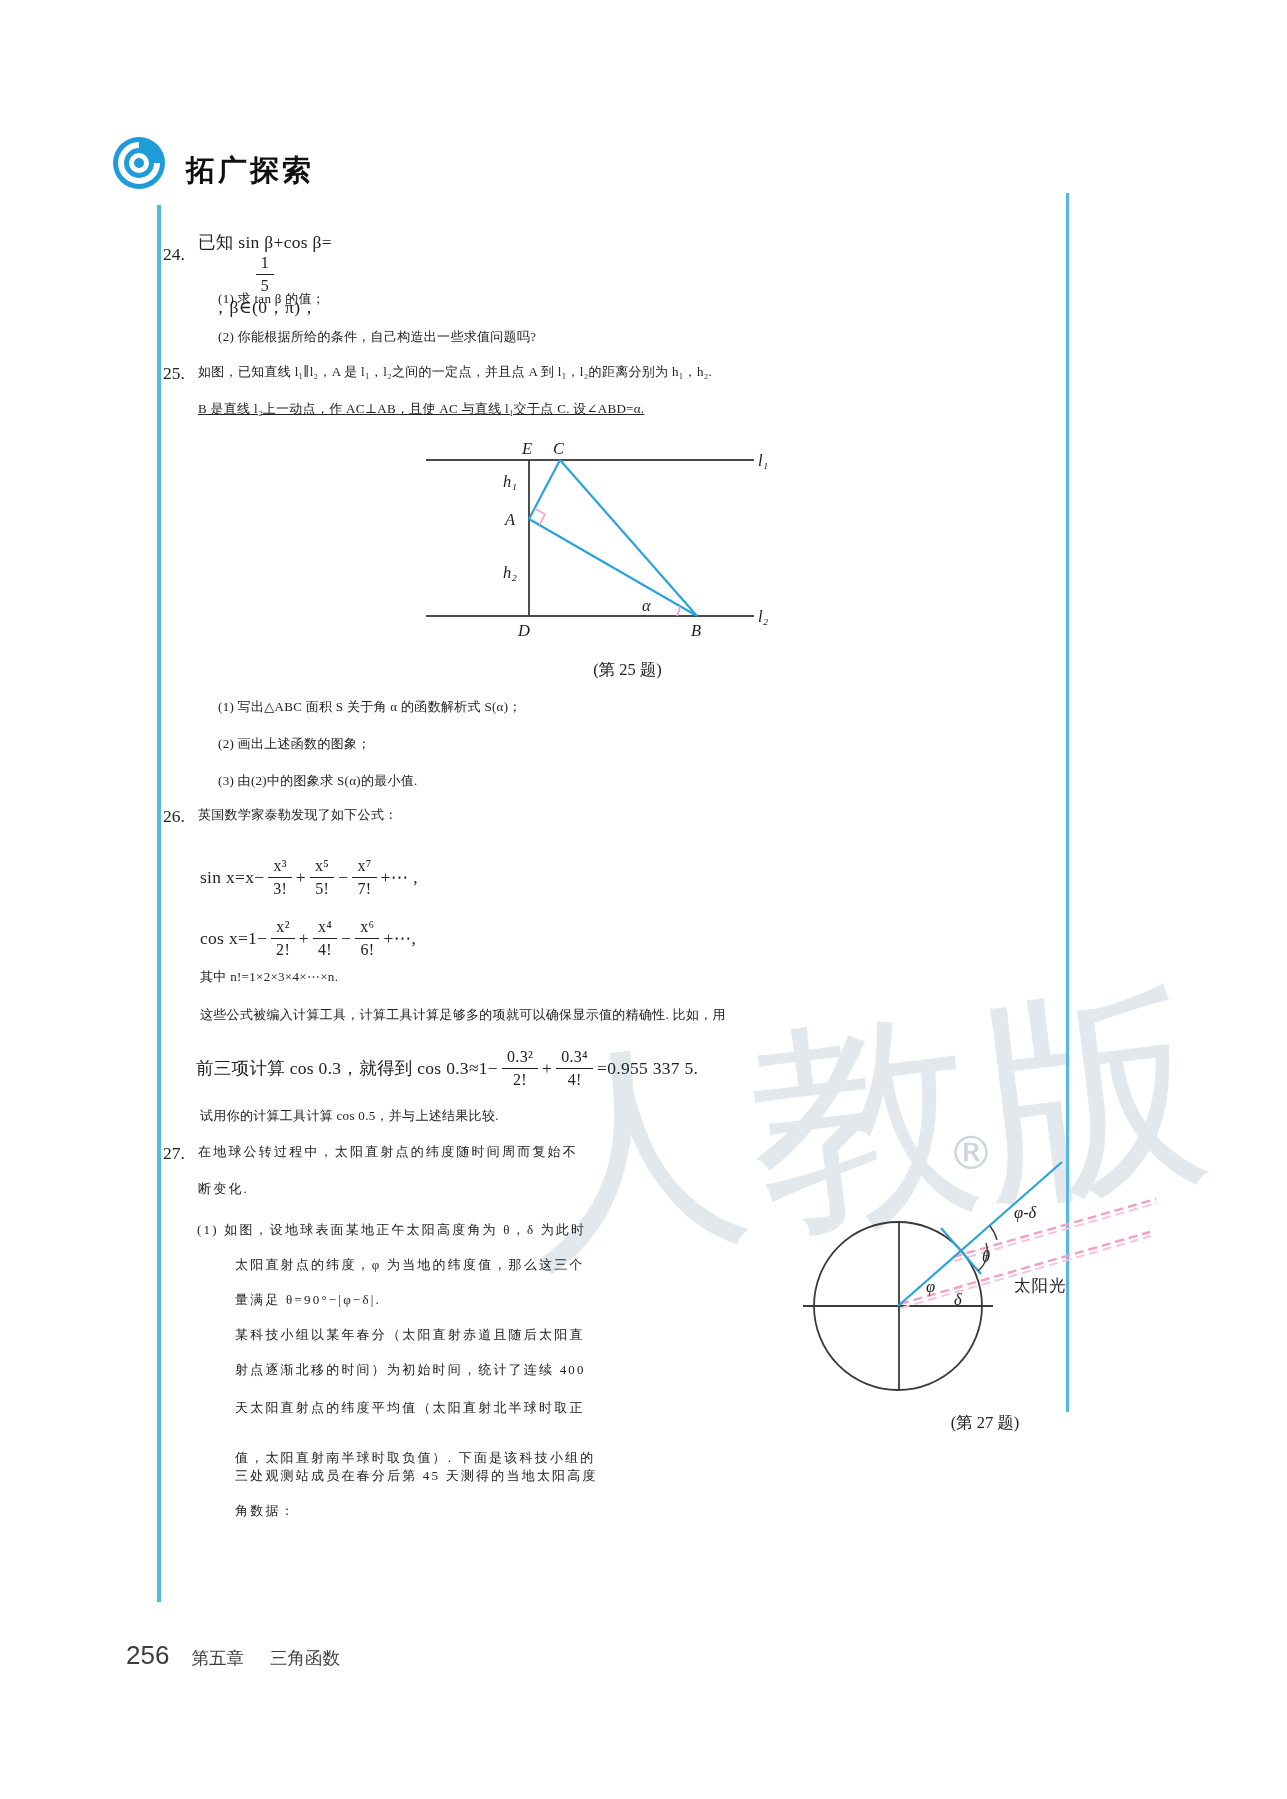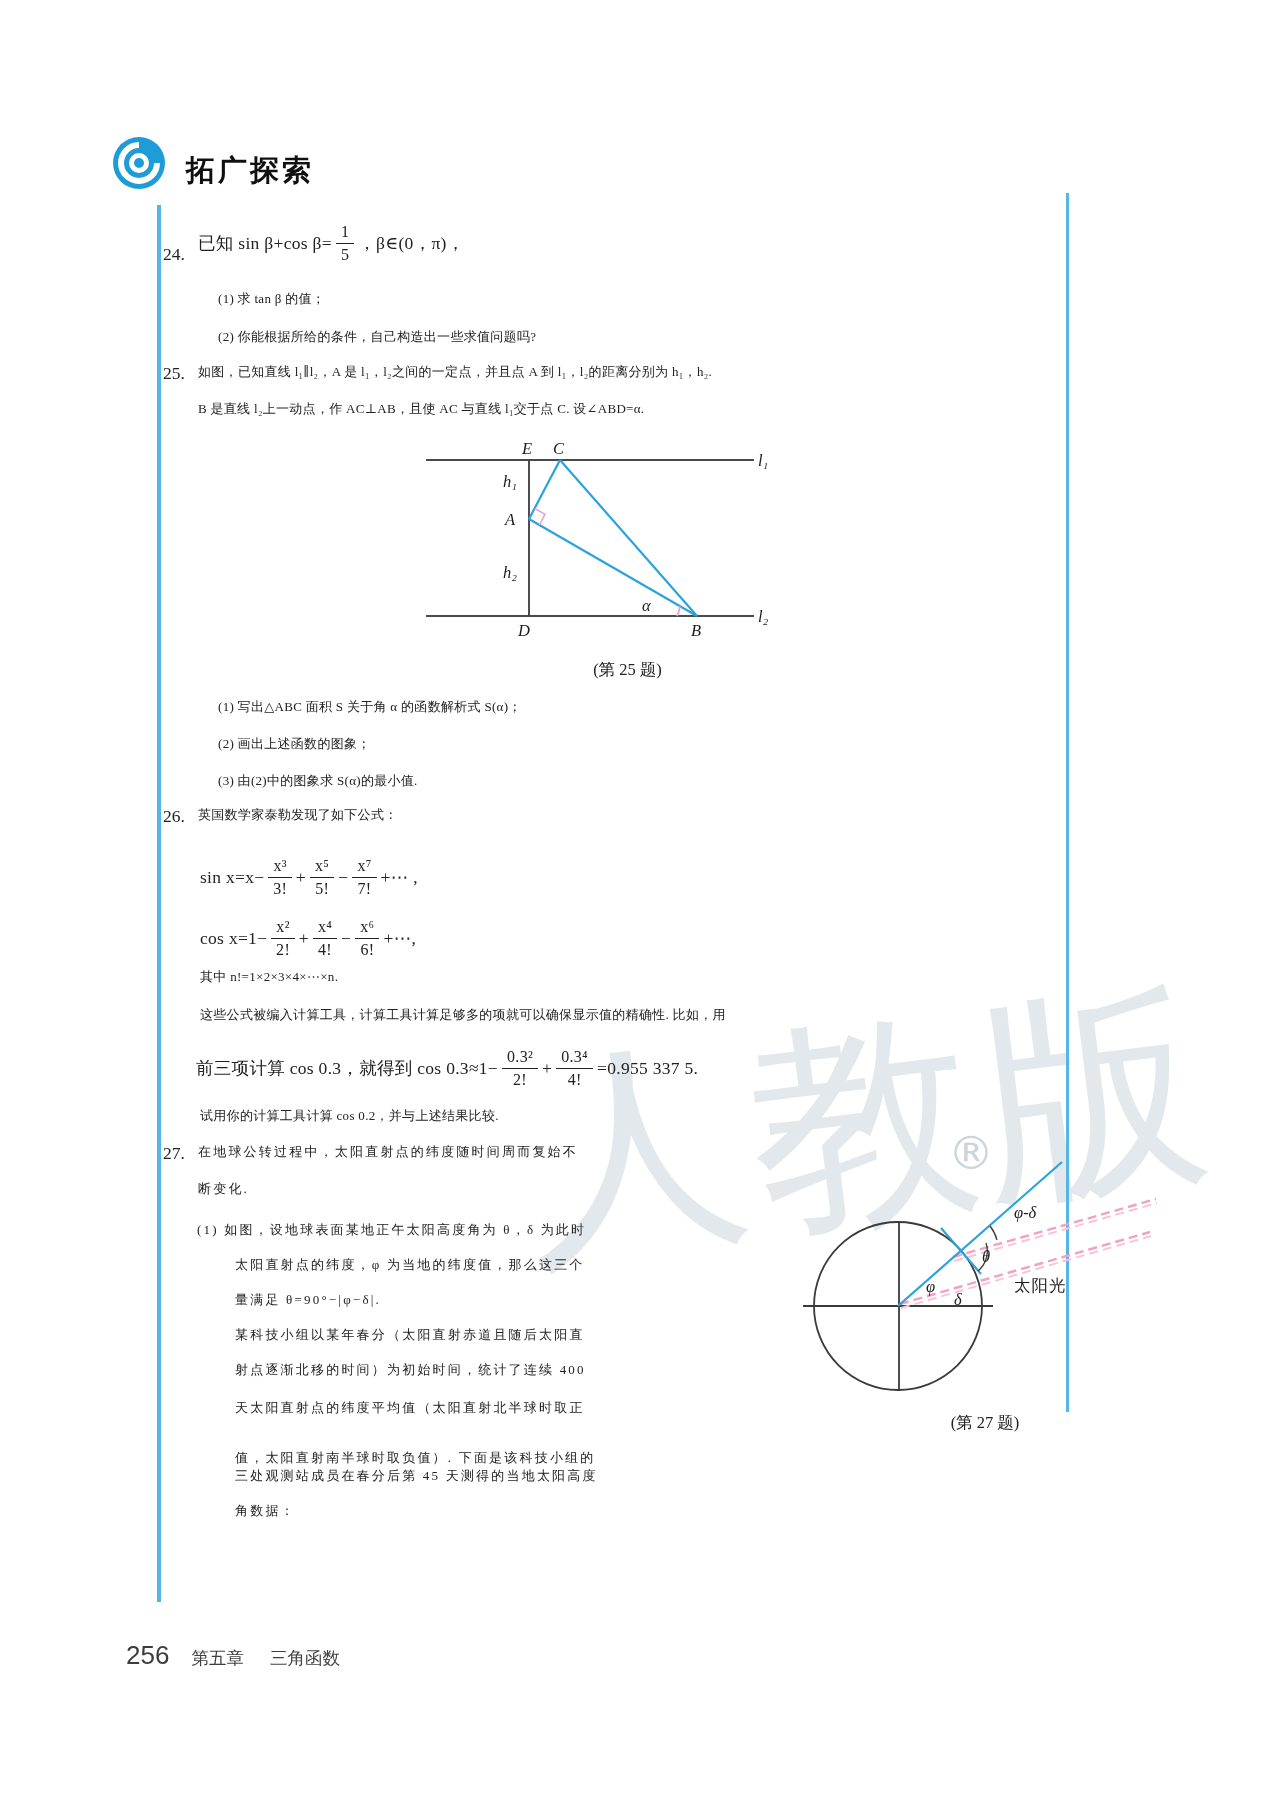--- a/index.html
+++ b/index.html
@@ -46,34 +46,34 @@
     <path d="M27 9 A18 18 0 1 0 45 27" fill="none" stroke="#ffffff" stroke-width="6"></path>
     <circle cx="27" cy="27" r="7.5" fill="none" stroke="#ffffff" stroke-width="5"></circle>
     <circle cx="27" cy="27" r="3" fill="#1e9cd7"></circle>
   </svg>
   <div class="hdr-title">拓广探索</div>
 
   <div class="vrule rule-left"></div>
   <div class="vrule rule-right"></div>
 
   <div class="pnum" style="left:163px;top:244px;">24.</div>
-  <div class="frow" style="left:198px;top:216px;height:54px;">
+  <div class="frow" style="left:198px;top:230px;height:54px;flex-direction:column;">
     <span>已知 sin β+cos β=</span>
     <span class="frac">
       <span class="fnum">1</span>
       <span class="fden">5</span>
     </span>
     <span>，β∈(0，π)，</span>
   </div>
   <div class="line" style="left:218px;top:290px;">(1) 求 tan β 的值；</div>
   <div class="line" style="left:218px;top:328px;">(2) 你能根据所给的条件，自己构造出一些求值问题吗?</div>
 
   <div class="pnum" style="left:163px;top:363px;">25.</div>
   <div class="line" style="left:198px;top:363px;">如图，已知直线 l₁∥l₂，A 是 l₁，l₂之间的一定点，并且点 A 到 l₁，l₂的距离分别为 h₁，h₂.</div>
-  <div class="line" style="left:198px;top:400px;">B 是直线 l₂上一动点，作 AC⊥AB，且使 AC 与直线 l₁交于点 C. 设∠ABD=α.</div>
+  <div class="line" style="left:198px;top:400px;text-decoration:underline;">B 是直线 l₂上一动点，作 AC⊥AB，且使 AC 与直线 l₁交于点 C. 设∠ABD=α.</div>
 
   <svg style="left:420px;top:435px;" width="360" height="205" viewBox="0 0 360 205">
     <line x1="6" y1="25" x2="334" y2="25" stroke="#4a4a4a" stroke-width="2"></line>
     <line x1="6" y1="181" x2="334" y2="181" stroke="#4a4a4a" stroke-width="2"></line>
     <line x1="109" y1="25" x2="109" y2="181" stroke="#3a3a3a" stroke-width="1.8"></line>
     <line x1="109" y1="84" x2="140" y2="25" stroke="#29a3dc" stroke-width="2.2"></line>
     <line x1="140" y1="25" x2="277" y2="181" stroke="#29a3dc" stroke-width="2.2"></line>
     <line x1="109" y1="84" x2="277" y2="181" stroke="#29a3dc" stroke-width="2.2"></line>
     <path d="M257 181 A20 20 0 0 0 259.7 171" fill="none" stroke="#f2a0c3" stroke-width="1.8"></path>
     <path d="M114.6 73.4 L125 79.4 L119.4 90" fill="none" stroke="#f2a0c3" stroke-width="1.6"></path>
@@ -121,21 +121,21 @@
   <div class="line" style="left:200px;top:1006px;">这些公式被编入计算工具，计算工具计算足够多的项就可以确保显示值的精确性. 比如，用</div>
 
   <div class="frow" style="left:196px;top:1041px;height:54px;">
     <span>前三项计算 cos 0.3，就得到 cos 0.3≈1−</span>
     <span class="frac"><span class="fnum">0.3²</span><span class="fden">2!</span></span>
     <span>+</span>
     <span class="frac"><span class="fnum">0.3⁴</span><span class="fden">4!</span></span>
     <span>=0.955 337 5.</span>
   </div>
 
-  <div class="line" style="left:200px;top:1107px;">试用你的计算工具计算 cos 0.2，并与上述结果比较.</div>
+  <div class="line" style="left:200px;top:1107px;">试用你的计算工具计算 cos 0.5，并与上述结果比较.</div>
 
   <div class="pnum" style="left:163px;top:1143px;">27.</div>
   <div class="line p27line" style="left:198px;top:1143px;">在地球公转过程中，太阳直射点的纬度随时间周而复始不</div>
   <div class="line p27line" style="left:198px;top:1180px;">断变化.</div>
   <div class="line p27line" style="left:197px;top:1221px;">(1) 如图，设地球表面某地正午太阳高度角为 θ，δ 为此时</div>
   <div class="line p27line" style="left:235px;top:1256px;">太阳直射点的纬度，φ 为当地的纬度值，那么这三个</div>
   <div class="line p27line" style="left:235px;top:1291px;">量满足 θ=90°−|φ−δ|.</div>
   <div class="line p27line" style="left:235px;top:1326px;">某科技小组以某年春分（太阳直射赤道且随后太阳直</div>
   <div class="line p27line" style="left:235px;top:1361px;">射点逐渐北移的时间）为初始时间，统计了连续 400</div>
   <div class="line p27line" style="left:235px;top:1399px;">天太阳直射点的纬度平均值（太阳直射北半球时取正</div>

